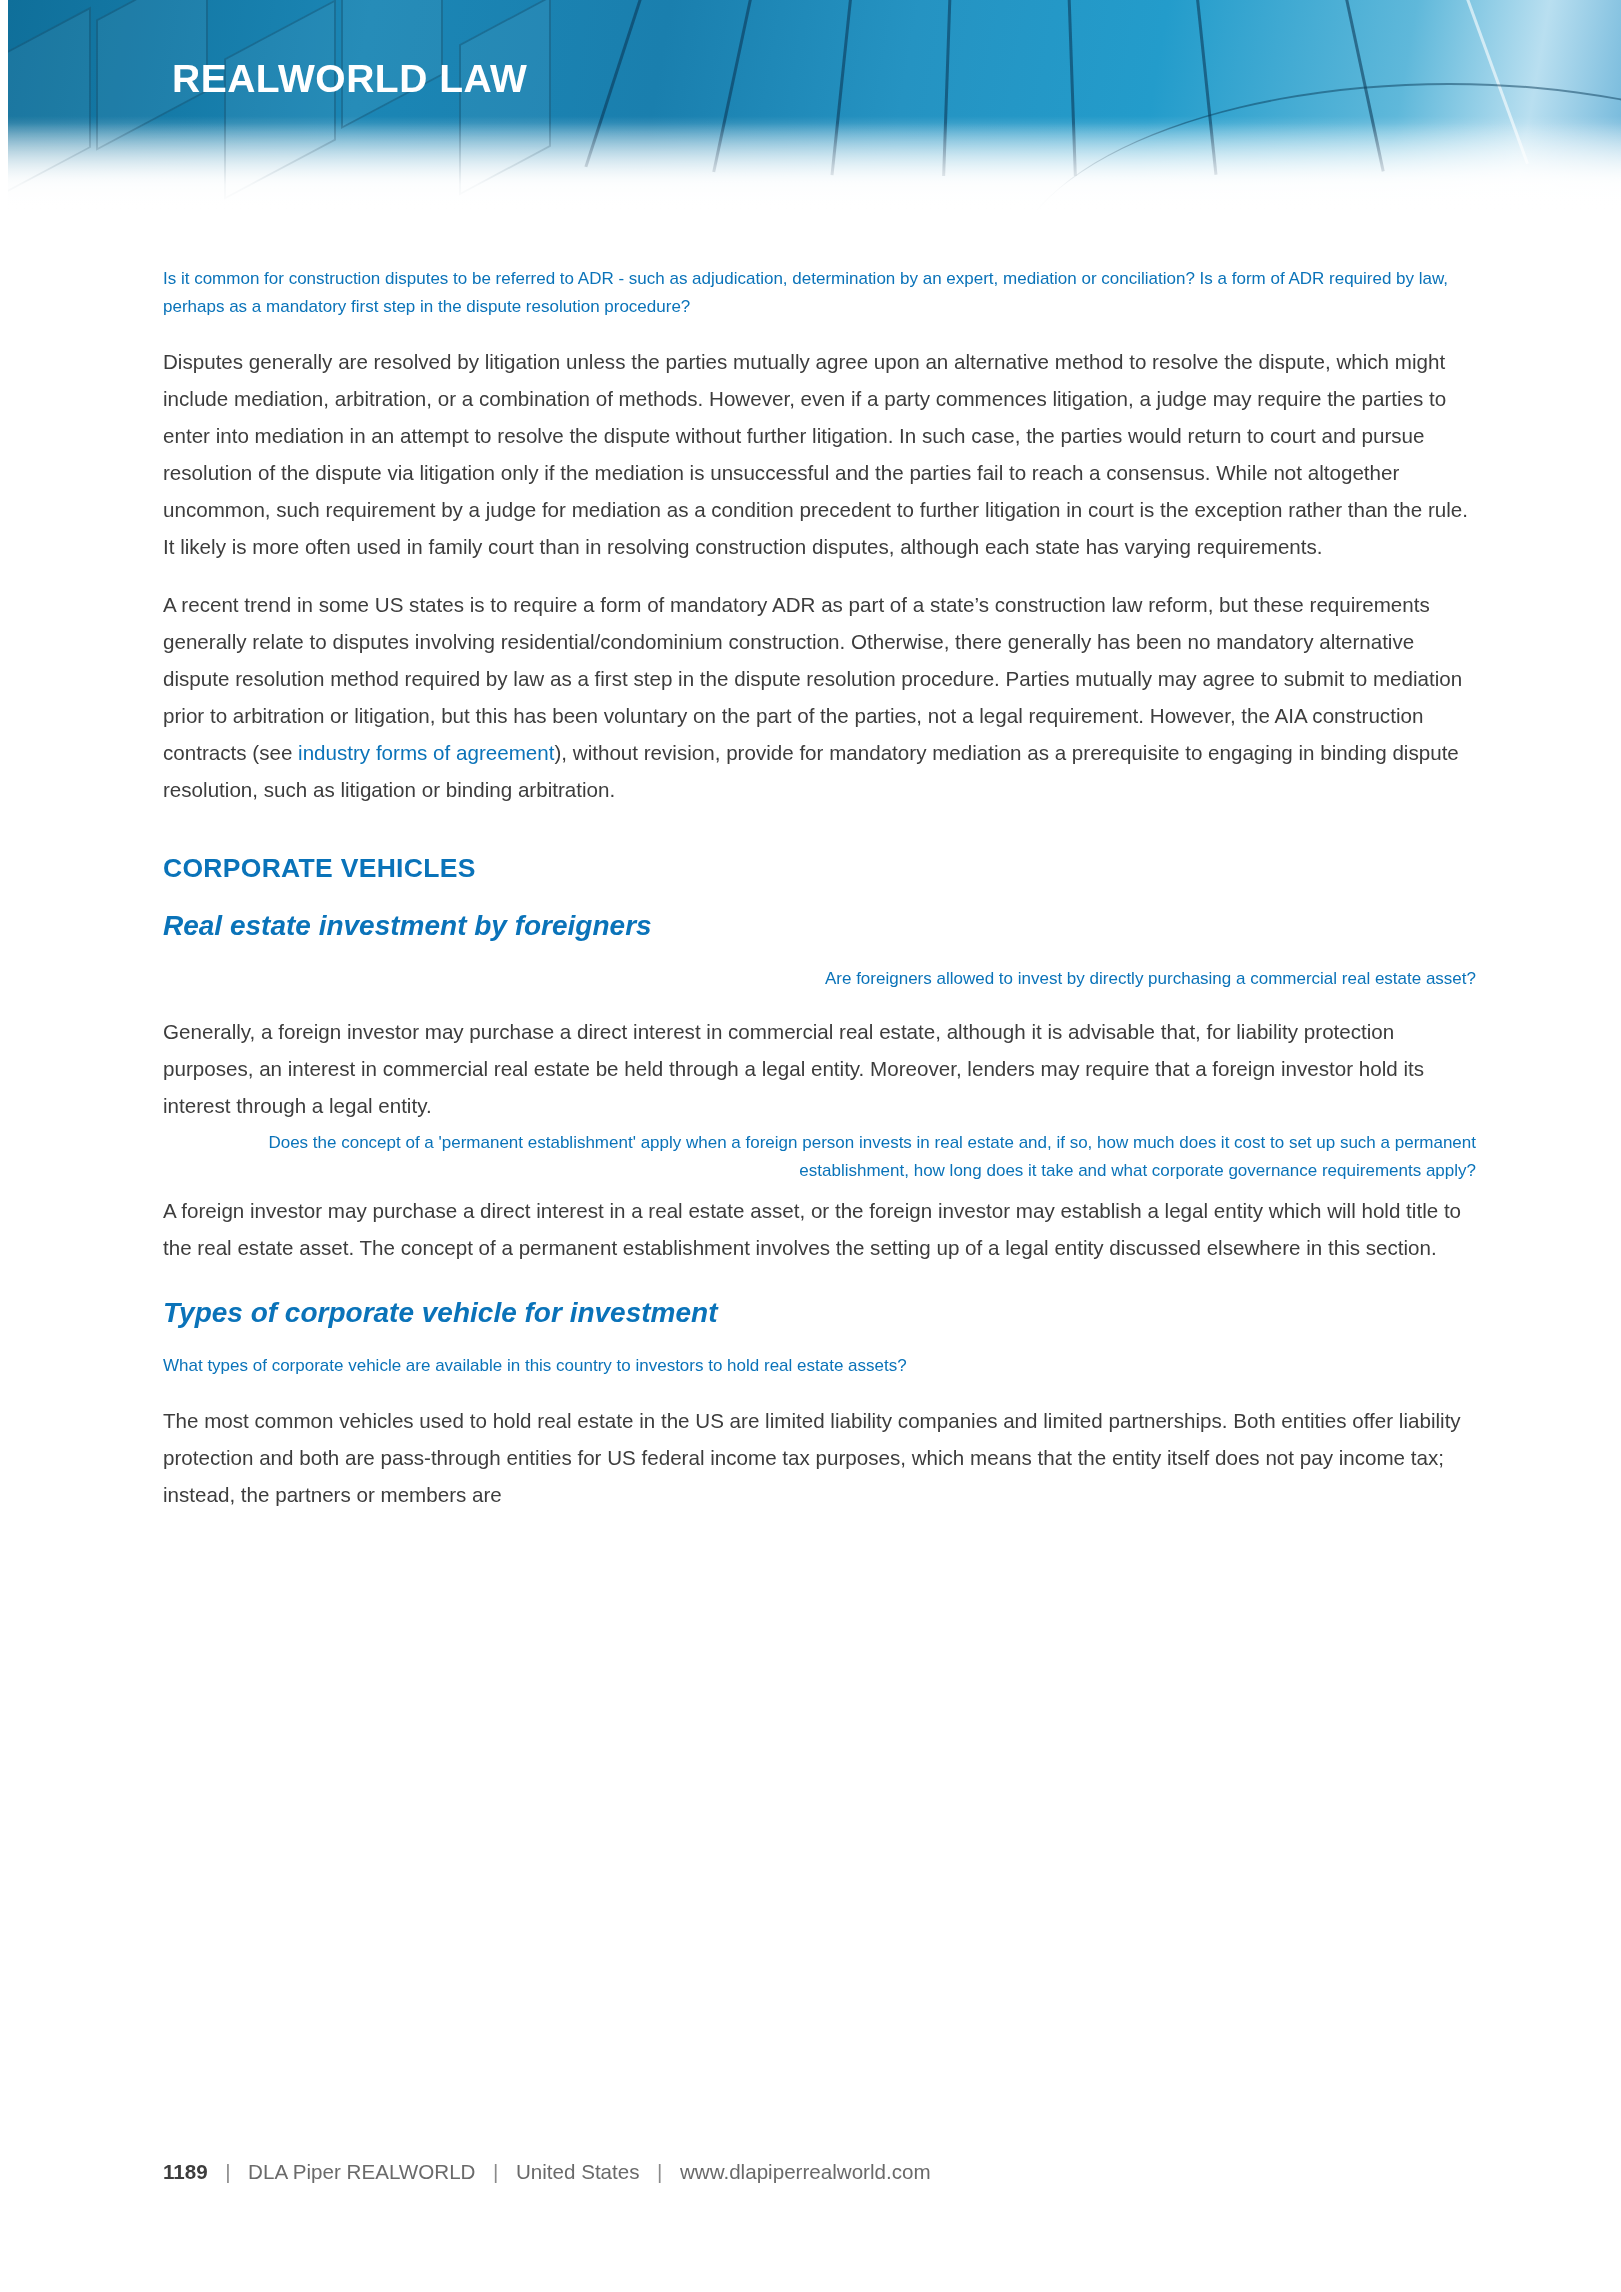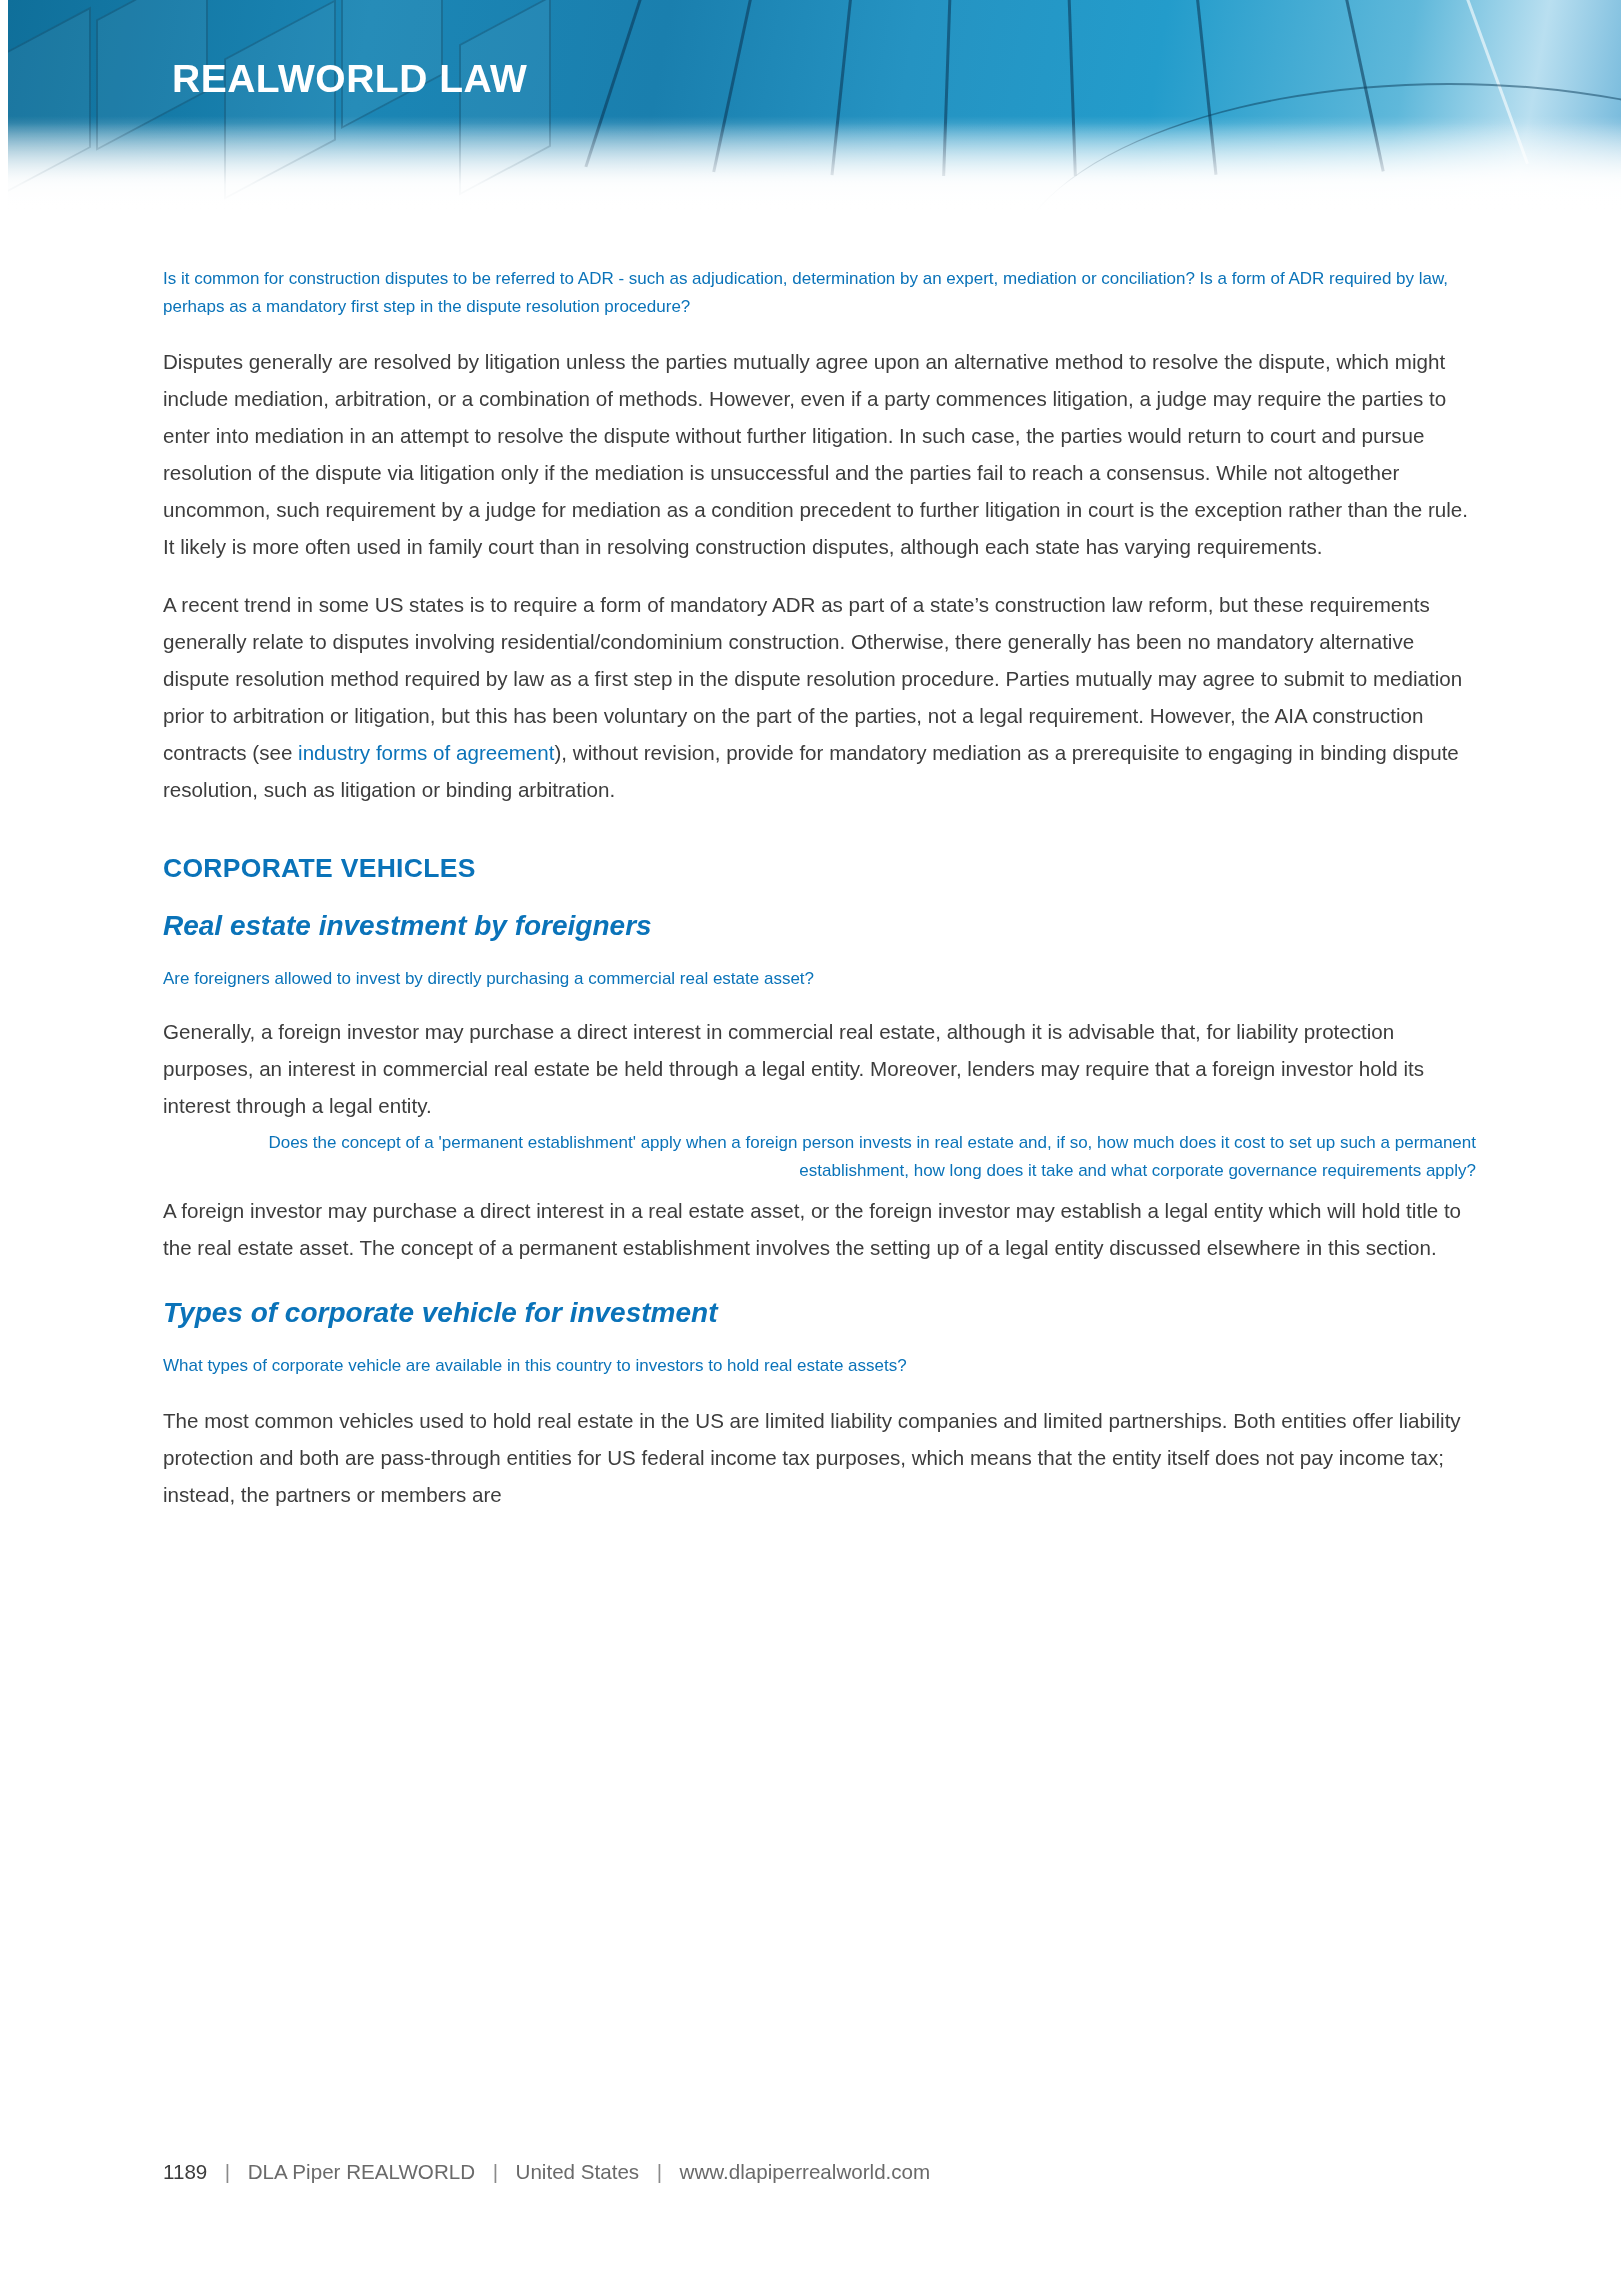--- a/index.html
+++ b/index.html
@@ -105,21 +105,21 @@
 
     .footer {
       position: absolute;
       left: 163px;
       top: 2160px;
       font-size: 20.6px;
       color: #6a6a6a;
       white-space: nowrap;
     }
     .footer .page-num {
-      font-weight: normal;
+      font-weight: bold;
       color: #3d3d3d;
       text-align: right;
     }
     .footer .sep {
       display: inline-block;
       margin: 0 11.8px;
       color: #8a8a8a;
     }
   </style>
 </head>
@@ -149,21 +149,21 @@
   <p class="question">Is it common for construction disputes to be referred to ADR - such as adjudication, determination by an expert, mediation or conciliation? Is a form of ADR required by law, perhaps as a mandatory first step in the dispute resolution procedure?</p>
 
   <p class="body-text" style="margin-top:21.6px;">Disputes generally are resolved by litigation unless the parties mutually agree upon an alternative method to resolve the dispute, which might include mediation, arbitration, or a combination of methods. However, even if a party commences litigation, a judge may require the parties to enter into mediation in an attempt to resolve the dispute without further litigation. In such case, the parties would return to court and pursue resolution of the dispute via litigation only if the mediation is unsuccessful and the parties fail to reach a consensus. While not altogether uncommon, such requirement by a judge for mediation as a condition precedent to further litigation in court is the exception rather than the rule. It likely is more often used in family court than in resolving construction disputes, although each state has varying requirements.</p>
 
   <p class="body-text" style="margin-top:21.6px;"><span>A recent trend in some US states is to require a form of mandatory ADR as part of a state’s construction law reform, but these requirements generally relate to disputes involving residential/condominium construction. Otherwise, there generally has been no mandatory alternative dispute resolution method required by law as a first step in the dispute resolution procedure. Parties mutually may agree to submit to mediation prior to arbitration or litigation, but this has been voluntary on the part of the parties, not a legal requirement. However, the AIA construction contracts (see </span><a class="link">industry forms of agreement</a><span>), without revision, provide for mandatory mediation as a prerequisite to engaging in binding dispute resolution, such as litigation or binding arbitration.</span></p>
 
   <h2 class="section-heading" style="margin-top:45px;">CORPORATE VEHICLES</h2>
 
   <h3 class="subheading" style="margin-top:25.5px;">Real estate investment by foreigners</h3>
 
-  <p class="question" style="margin-top:23.5px;">Are foreigners allowed to invest by directly purchasing a commercial real estate asset?</p>
+  <p class="question" style="margin-top:23.5px;text-align:right;">Are foreigners allowed to invest by directly purchasing a commercial real estate asset?</p>
 
   <p class="body-text" style="margin-top:19.6px;">Generally, a foreign investor may purchase a direct interest in commercial real estate, although it is advisable that, for liability protection purposes, an interest in commercial real estate be held through a legal entity. Moreover, lenders may require that a foreign investor hold its interest through a legal entity.</p>
 
   <p class="question" style="margin-top:5px;text-align:right;">Does the concept of a 'permanent establishment' apply when a foreign person invests in real estate and, if so, how much does it cost to set up such a permanent establishment, how long does it take and what corporate governance requirements apply?</p>
 
   <p class="body-text" style="margin-top:7px;">A foreign investor may purchase a direct interest in a real estate asset, or the foreign investor may establish a legal entity which will hold title to the real estate asset. The concept of a permanent establishment involves the setting up of a legal entity discussed elsewhere in this section.</p>
 
   <h3 class="subheading" style="margin-top:31px;">Types of corporate vehicle for investment</h3>
 
   <p class="question" style="margin-top:23.5px;">What types of corporate vehicle are available in this country to investors to hold real estate assets?</p>

